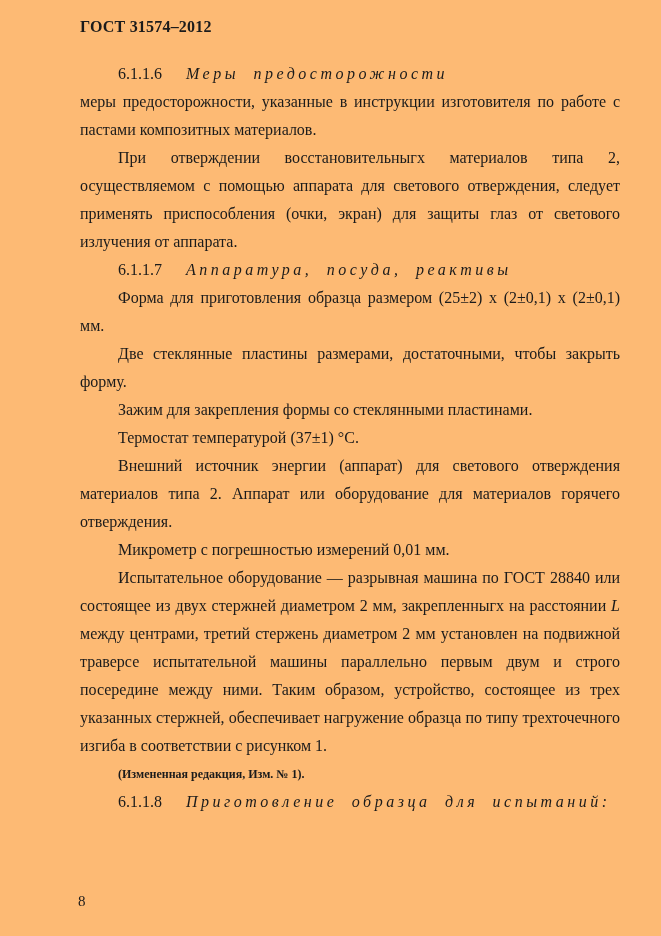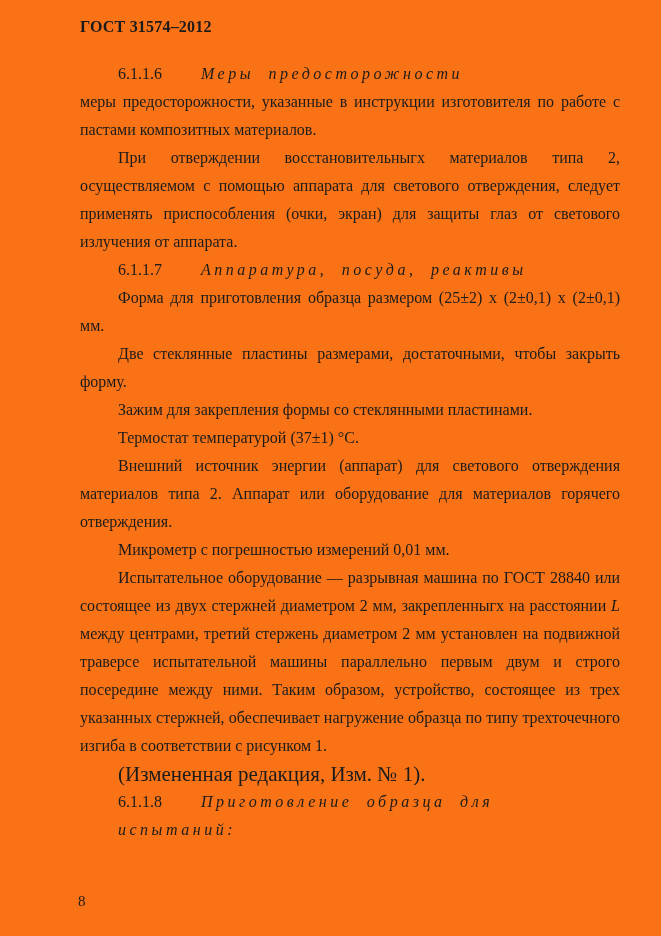--- a/index.html
+++ b/index.html
@@ -4,21 +4,21 @@
 <style>
   html, body {
     margin: 0;
     padding: 0;
     background: #ffffff;
   }
   .page {
     position: relative;
     width: 661px;
     height: 936px;
-    background: #f97316;
+    background: #fdba74;
     color: #1b1b1b;
     font-family: "Liberation Serif", serif;
     overflow: hidden;
   }
   .doc-header {
     position: absolute;
     left: 80px;
     top: 18px;
     font-size: 16px;
     font-weight: bold;
@@ -45,30 +45,30 @@
   .heading {
     padding-left: 38px;
     line-height: 28px;
   }
   .hnum {
     font-style: normal;
     margin-top: 46px;
   }
   .htitle {
     font-style: italic;
-    margin-left: 39px;
+    margin-left: 24px;
     letter-spacing: 3.5px;
     word-spacing: 7px;
   }
   .it {
     font-style: italic;
   }
   .bold-note {
-    font-weight: normal;
-    font-size: 21px;
+    font-weight: bold;
+    font-size: 12px;
   }
   .pageno {
     position: absolute;
     left: 78px;
     top: 893px;
     font-size: 15px;
   }
 </style>
 </head>
 <body>

